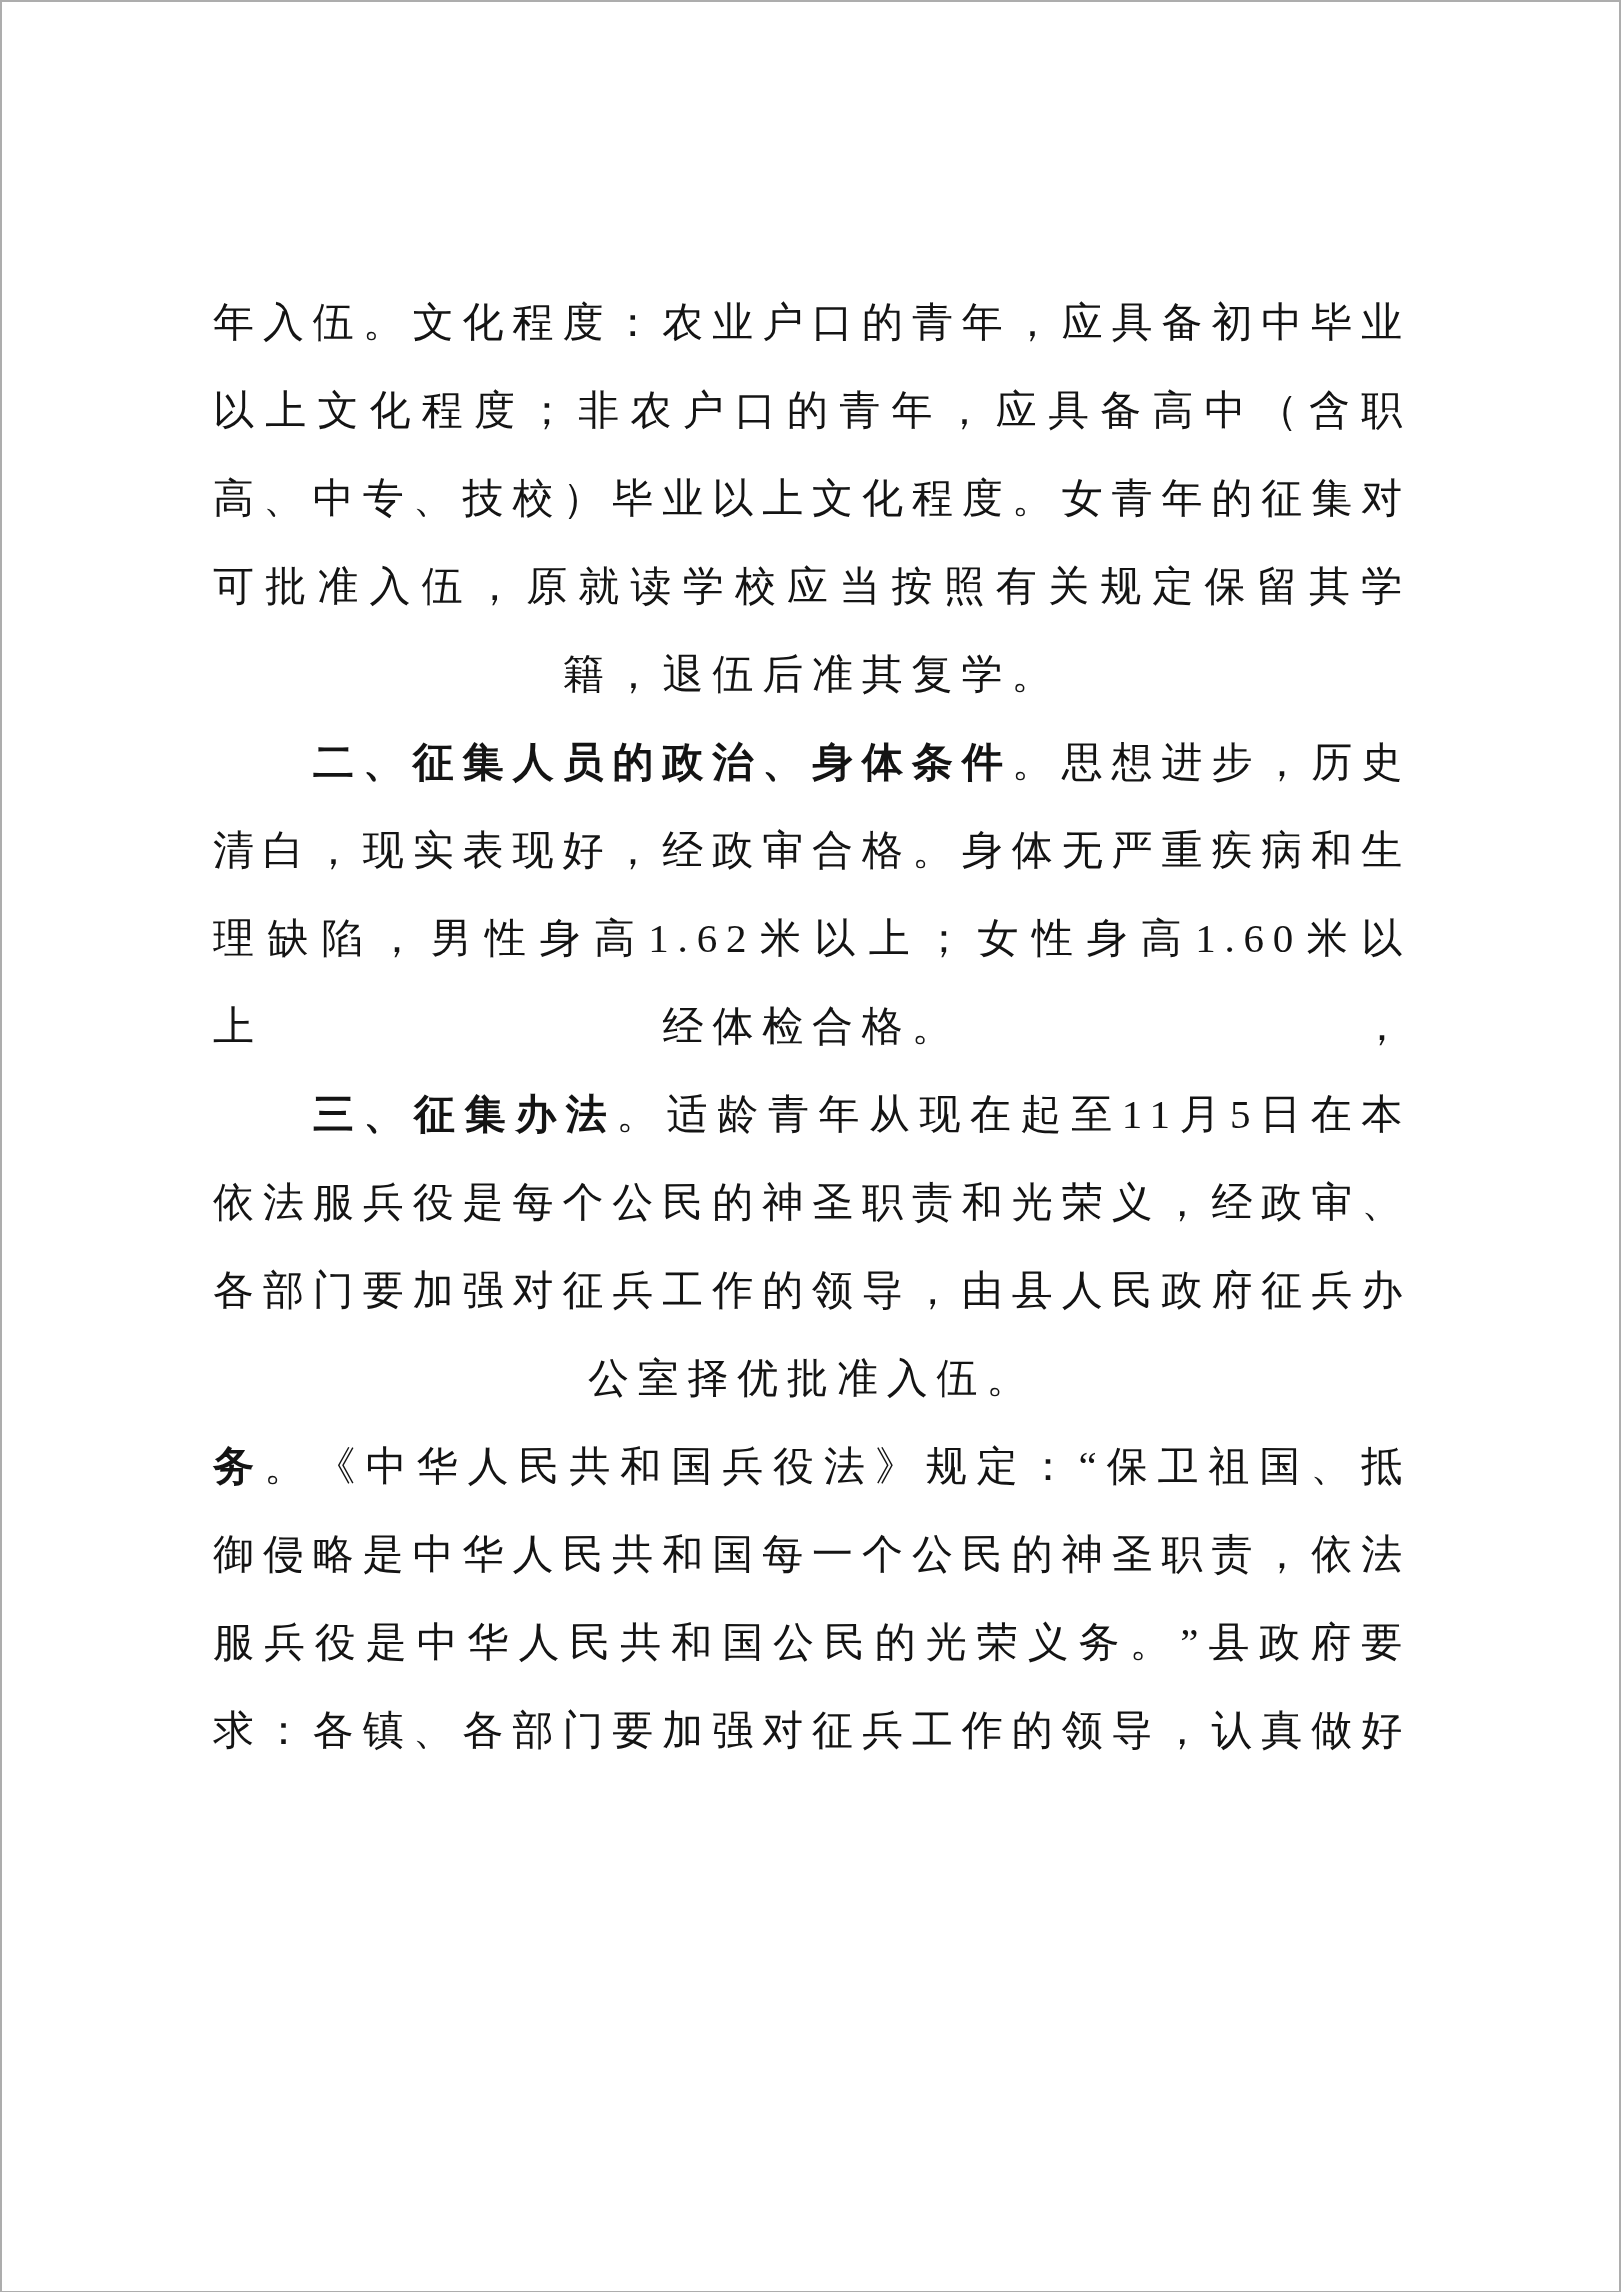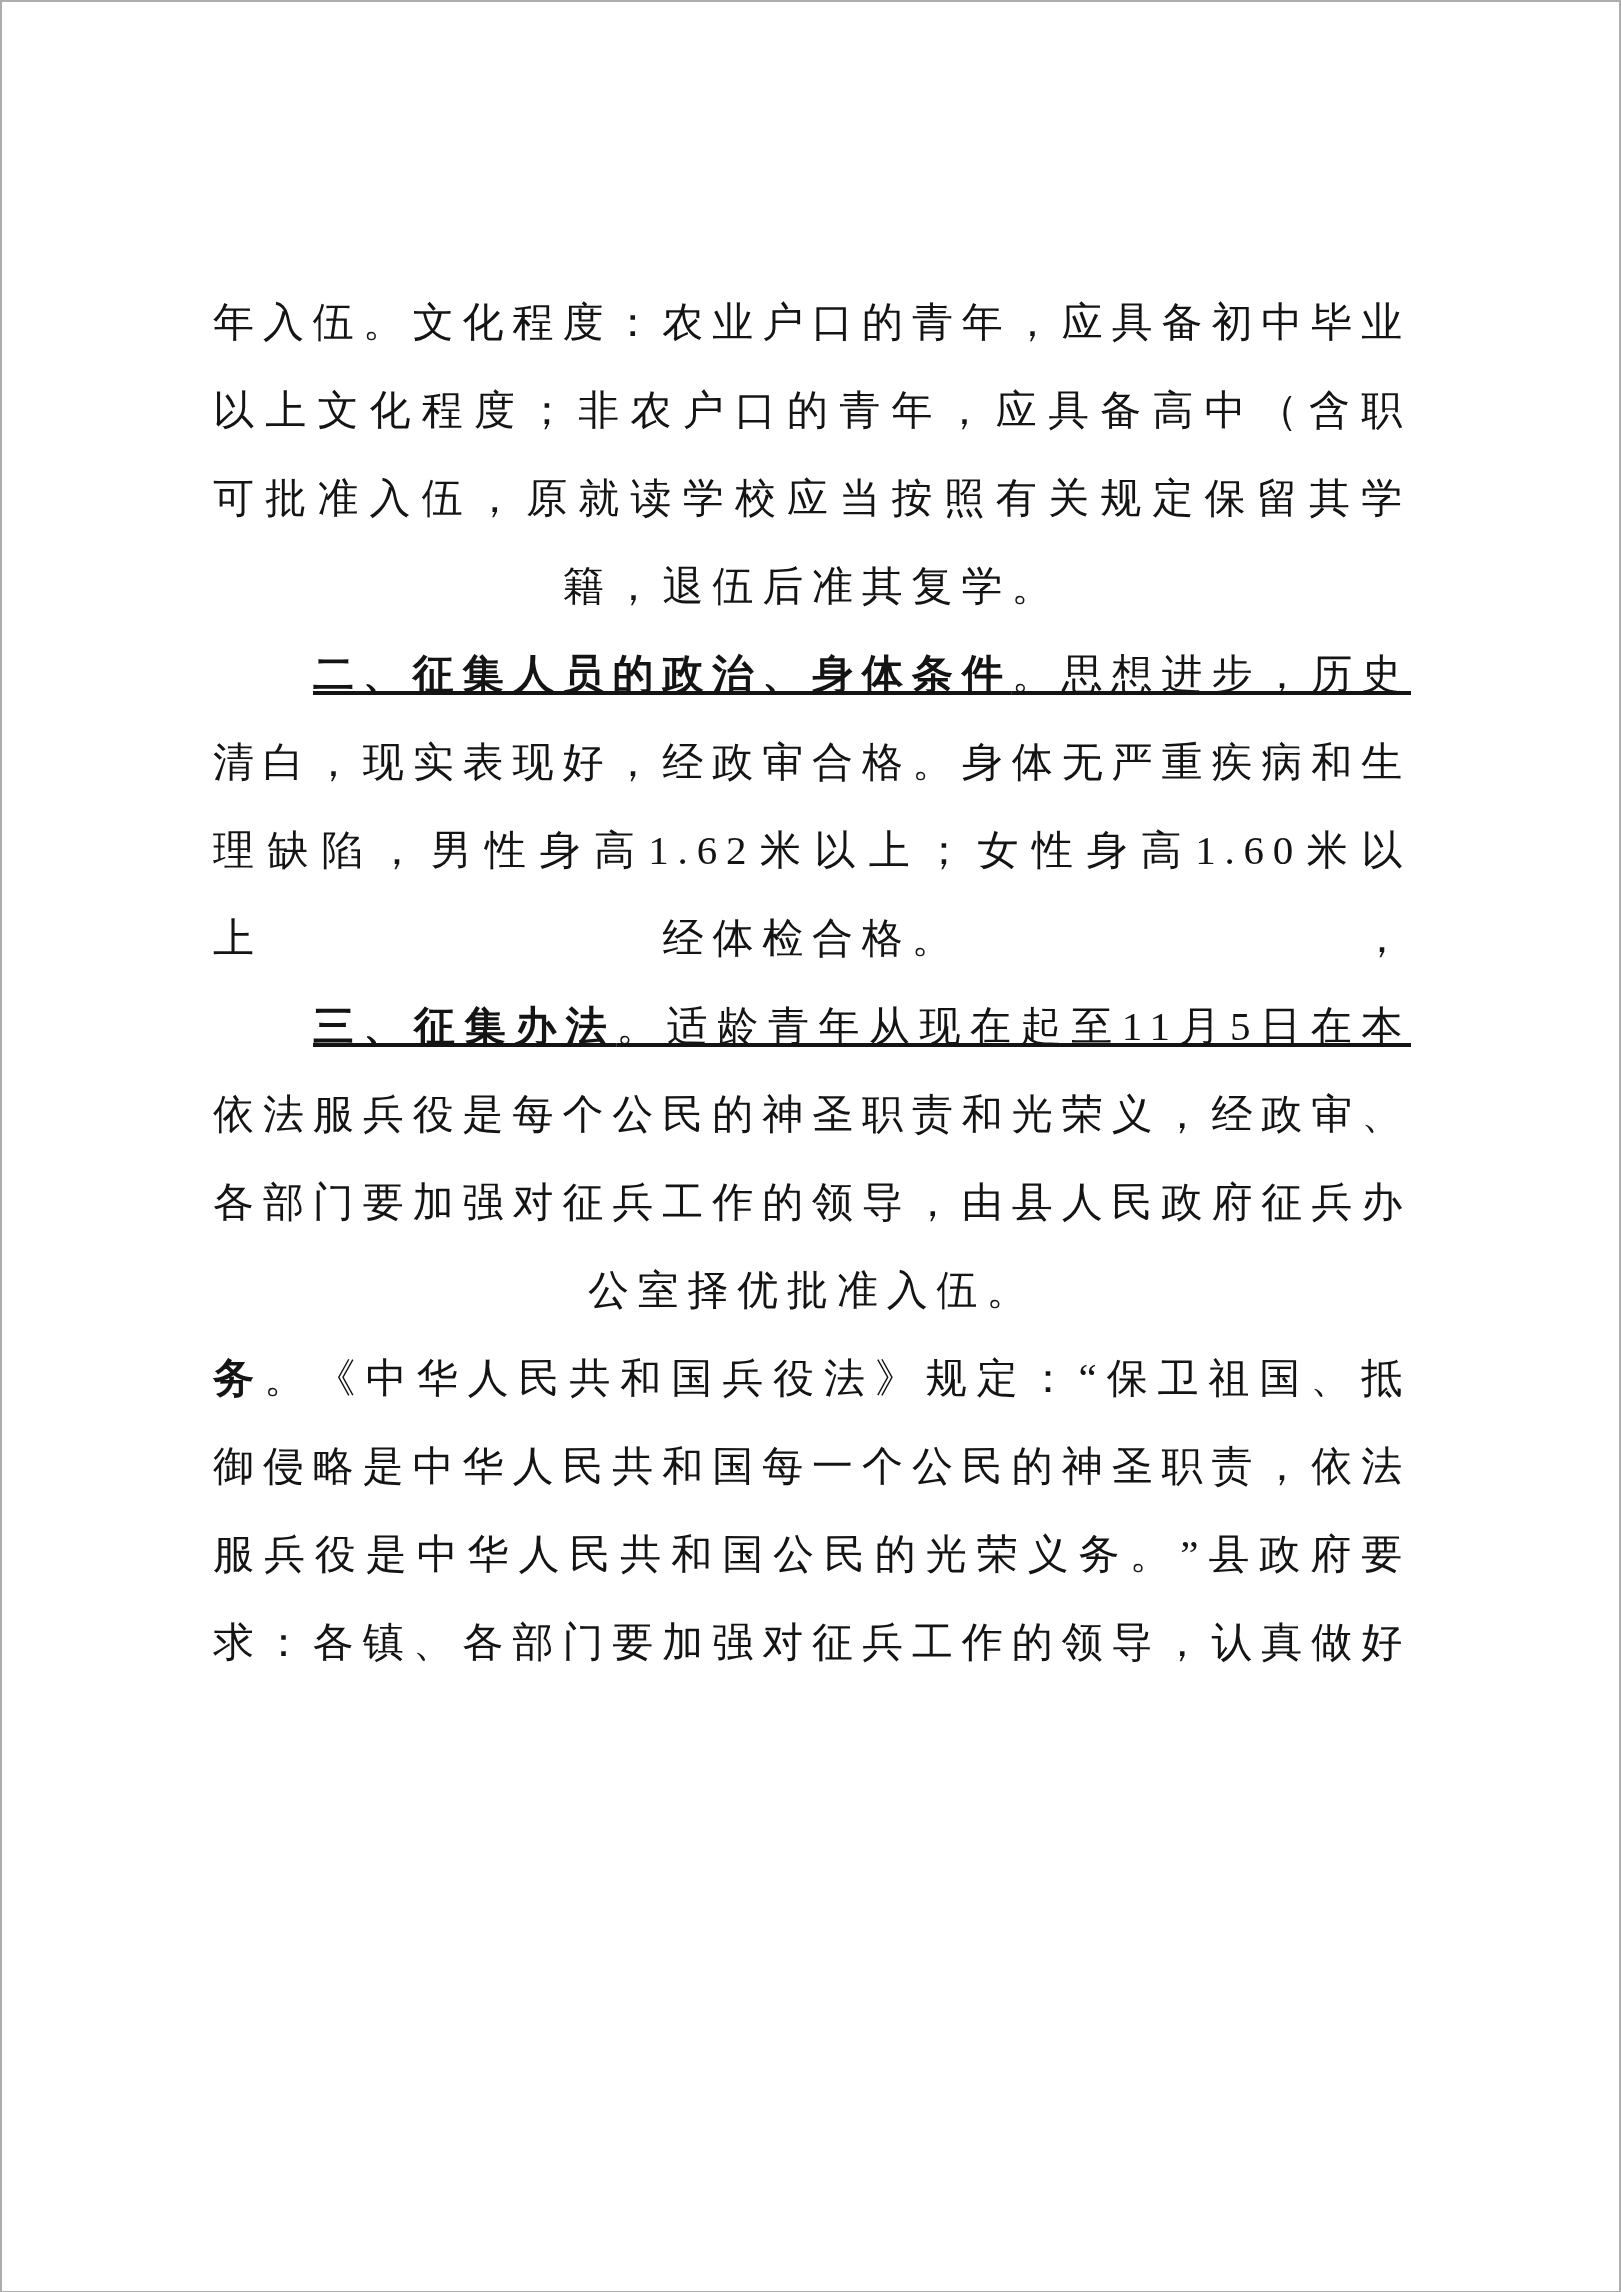--- a/index.html
+++ b/index.html
@@ -33,37 +33,37 @@
     text-align: center;
   }
   .line.full {
     white-space: normal;
     text-align: justify;
     text-align-last: justify;
     -moz-text-align-last: justify;
   }
   .line.indent {
     padding-left: 100px;
-    text-decoration: underline;
   }
   .run {
     font-weight: 400;
   }
   .run.bold {
     font-weight: 700;
     font-family: "Liberation Sans", "DejaVu Sans", sans-serif;
   }
 </style>
 </head>
 <body>
 
 <div class="page">
   <div class="text-block">
       <div class="line full"><span class="run">年入伍。文化程度：农业户口的青年，应具备初中毕业</span></div>
       <div class="line full"><span class="run">以上文化程度；非农户口的青年，应具备高中（含职</span></div>
+      <div class="line full"><span class="run">高、中专、技校）毕业以上文化程度。女青年的征集对</span></div>
       <div class="line full"><span class="run">可批准入伍，原就读学校应当按照有关规定保留其学</span></div>
       <div class="line"><span class="run">籍，退伍后准其复学。</span></div>
       <div class="line indent full"><span class="run bold">二、征集人员的政治、身体条件</span><span class="run">。思想进步，历史</span></div>
       <div class="line full"><span class="run">清白，现实表现好，经政审合格。身体无严重疾病和生</span></div>
       <div class="line full"><span class="run">理缺陷，男性身高1.62米以上；女性身高1.60米以上，</span></div>
       <div class="line"><span class="run">经体检合格。</span></div>
       <div class="line indent full"><span class="run bold">三、征集办法</span><span class="run">。适龄青年从现在起至11月5日在本</span></div>
       <div class="line full"><span class="run">依法服兵役是每个公民的神圣职责和光荣义，经政审、</span></div>
       <div class="line full"><span class="run">各部门要加强对征兵工作的领导，由县人民政府征兵办</span></div>
       <div class="line"><span class="run">公室择优批准入伍。</span></div>

